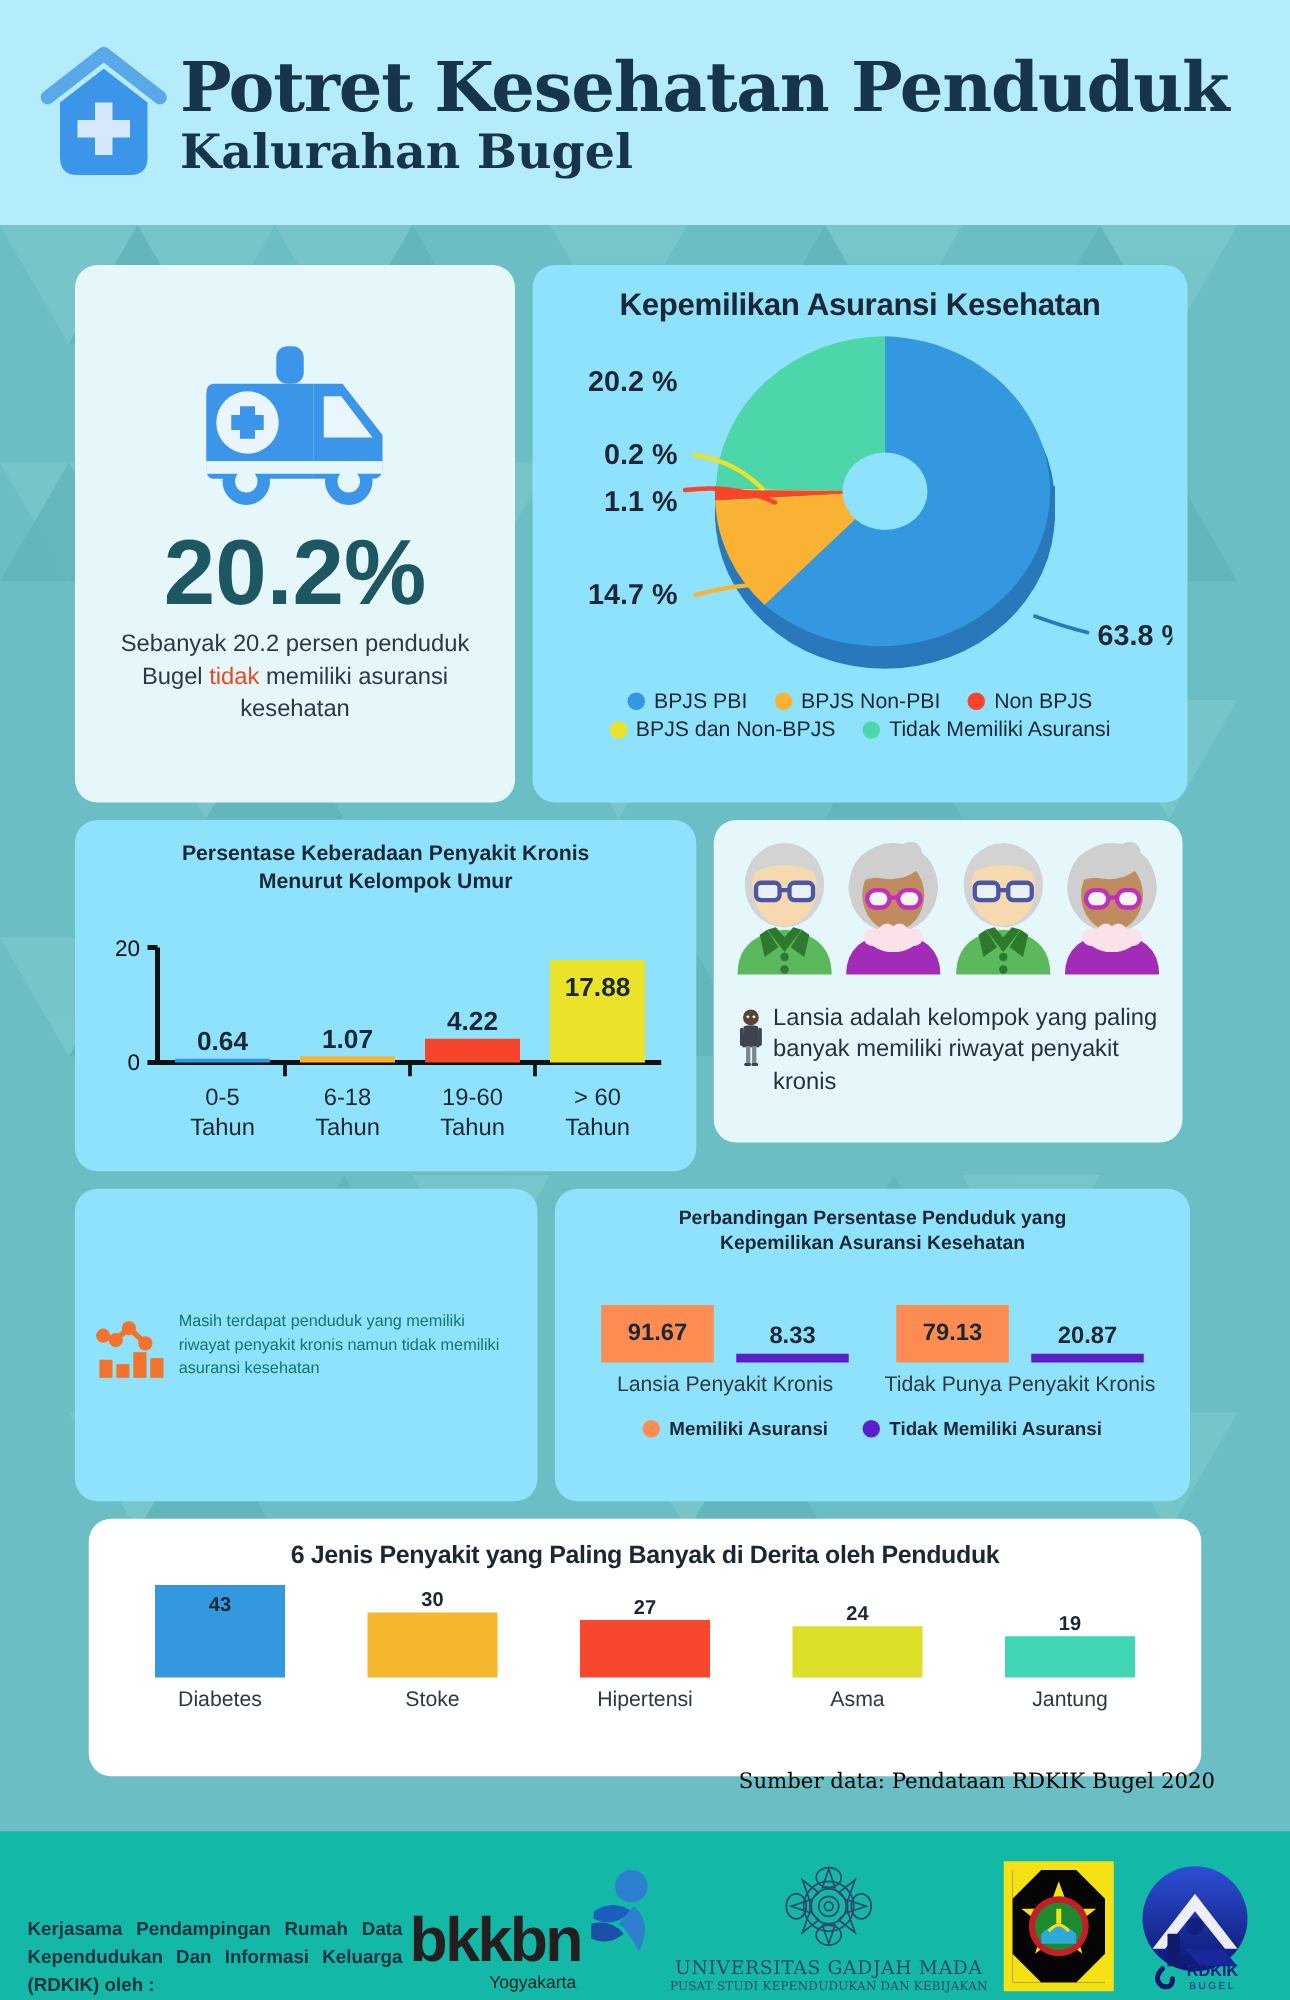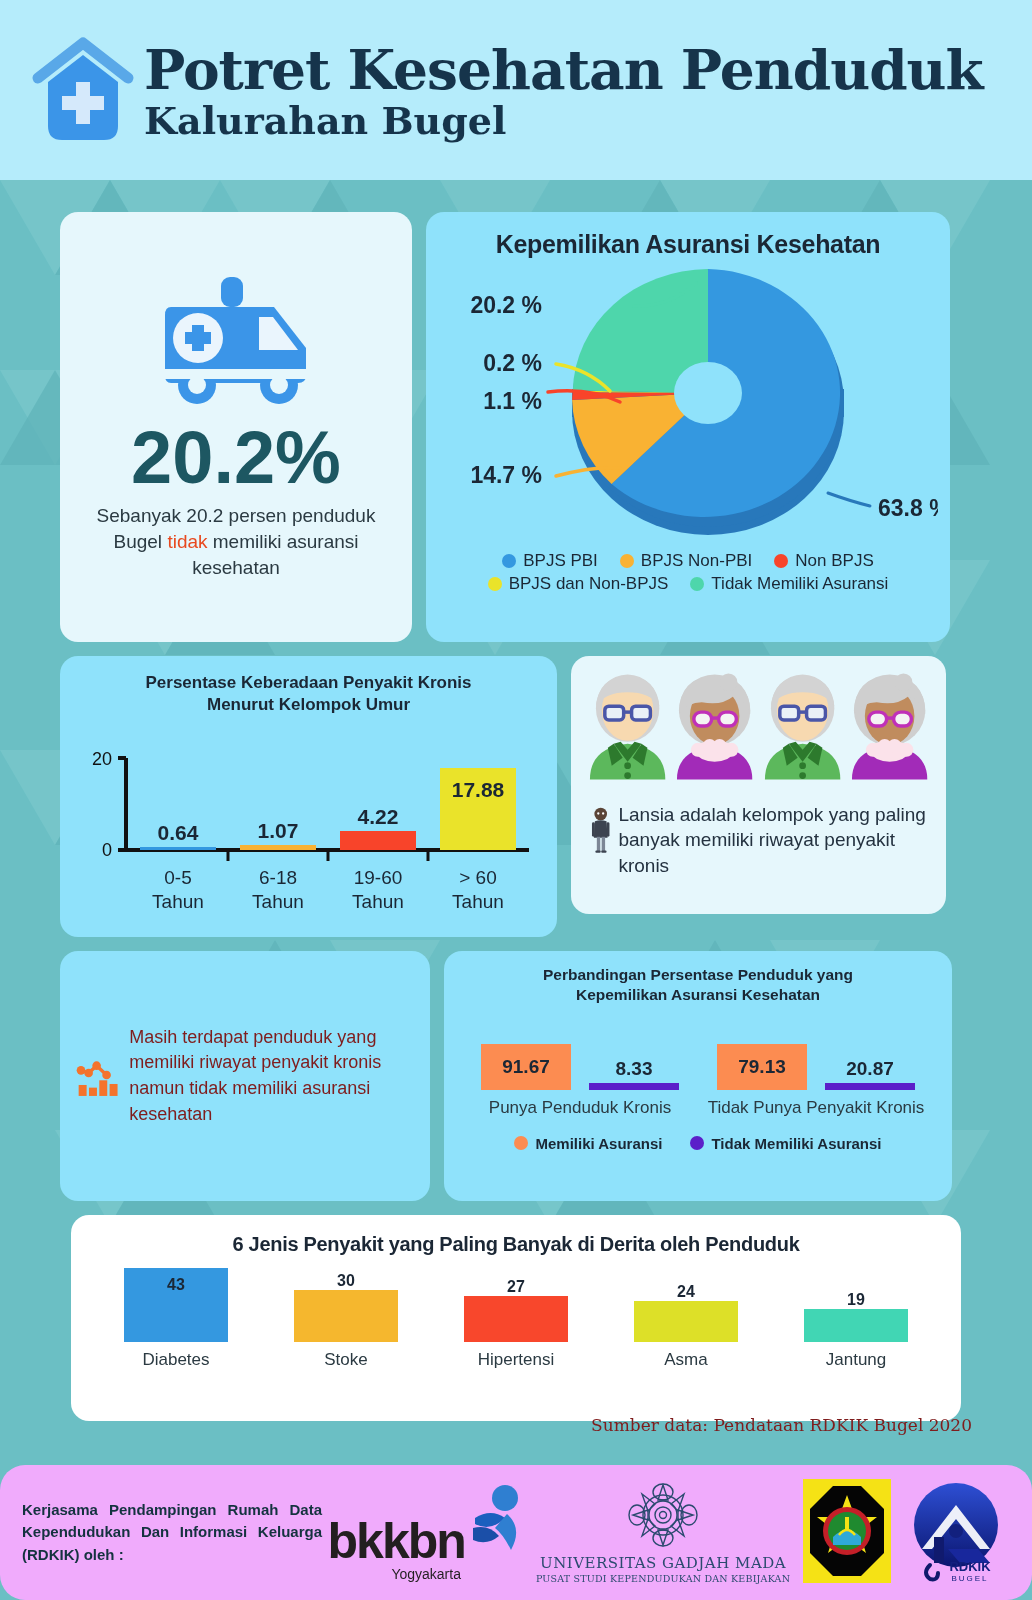--- a/index.html
+++ b/index.html
@@ -108,21 +108,21 @@
   .agebar-plot { position: relative; width: 100%; height: 190px; margin-top: 32px; }
   .agebar-plot svg { display:block; }
 
   .card-lansia { width: 375px; height: 258px; padding: 14px 14px; }
   .lansia-figs { display: flex; justify-content: center; gap: 2px; margin-bottom: 2px; }
   .lansia-note { display: flex; align-items: flex-end; gap: 8px; padding-left: 6px; }
   .lansia-text { font-size: 19px; color: #243240; line-height: 1.33; padding-top: 6px; }
 
   
   .card-trend { width: 370px; height: 250px; display: flex; align-items: center; gap: 10px; padding: 16px 22px 16px 16px; }
-  .trend-text { font-size: 18px; color: #7f1d1d; line-height: 1.42; }
+  .trend-text { font-size: 13px; color: #0f766e; line-height: 1.42; }
 
   .card-compare { width: 508px; height: 250px; padding: 14px 18px 8px 18px; }
   .compare-title { font-size: 15.5px; font-weight: bold; color: #1b2735; text-align: center; line-height: 1.32; margin-bottom: 14px; }
   .compare-groups { display: flex; justify-content: space-around; align-items: flex-end; }
   .cmp-group { width: 226px; }
   .cmp-bars { display: flex; align-items: flex-end; justify-content: center; gap: 18px; height: 70px; }
   .cmp-bar-col { display: flex; flex-direction: column; align-items: center; justify-content: flex-end; }
   .cmp-val { font-size: 19px; font-weight: bold; color: #1b2735; margin-bottom: 3px; }
   .cmp-bar { width: 90px; }
   .cmp-bar.orange { background: #fc8c51; height: 46px; display:flex; align-items:center; justify-content:center; }
@@ -142,35 +142,34 @@
   .dis-bar.withlabel { position: relative; }
   .dis-bar .inside-val { position: absolute; top: 8px; left: 0; right: 0; text-align: center; font-size: 16px; font-weight: bold; color: #1b2735; }
   .dis-label { font-size: 17px; color: #2b3a42; margin-top: 8px; }
 
   
   .source {
     position: absolute;
     top: 1415px; right: 60px;
     font-family: "DejaVu Serif", serif;
     font-size: 17px;
-    color: #7f1d1d;
+    color: #000000;
     z-index: 3;
     text-align: right;
   }
 
   
   .footer {
     position: absolute;
     bottom: 0; left: 0;
     width: 1032px; height: 135px;
-    background: #f0abfc;
-    display: flex; align-items: center;
+    background: #14b8a6;
+    display: flex; align-items: flex-end;
     padding: 0 18px 0 22px;
     z-index: 5;
-    border-radius: 25px;
   }
   .footer-text {
     width: 300px;
     font-size: 15px; font-weight: bold; color: #14323f;
     line-height: 1.5; text-align: justify;
   }
   .footer-logos { flex: 1; display: flex; align-items: center; justify-content: space-around; }
   .bkkbn-wrap { text-align: center; }
   .bkkbn-word { font-size: 50px; font-weight: bold; color: #231f20; letter-spacing: -2px; line-height: .9; }
   .bkkbn-sub { font-size: 14px; color: #231f20; margin-top: 2px; }
@@ -478,21 +477,21 @@
             <div class="cmp-bar-col">
               <div class="cmp-bar orange">
                 <span class="cmp-val">91.67</span>
               </div>
             </div>
             <div class="cmp-bar-col">
               <div class="cmp-val">8.33</div>
               <div class="cmp-bar purple"></div>
             </div>
           </div>
-          <div class="cmp-label">Punya Penduduk Kronis</div>
+          <div class="cmp-label">Lansia Penyakit Kronis</div>
         </div>
         <div class="cmp-group">
           <div class="cmp-bars">
             <div class="cmp-bar-col">
               <div class="cmp-bar orange">
                 <span class="cmp-val">79.13</span>
               </div>
             </div>
             <div class="cmp-bar-col">
               <div class="cmp-val">20.87</div>

